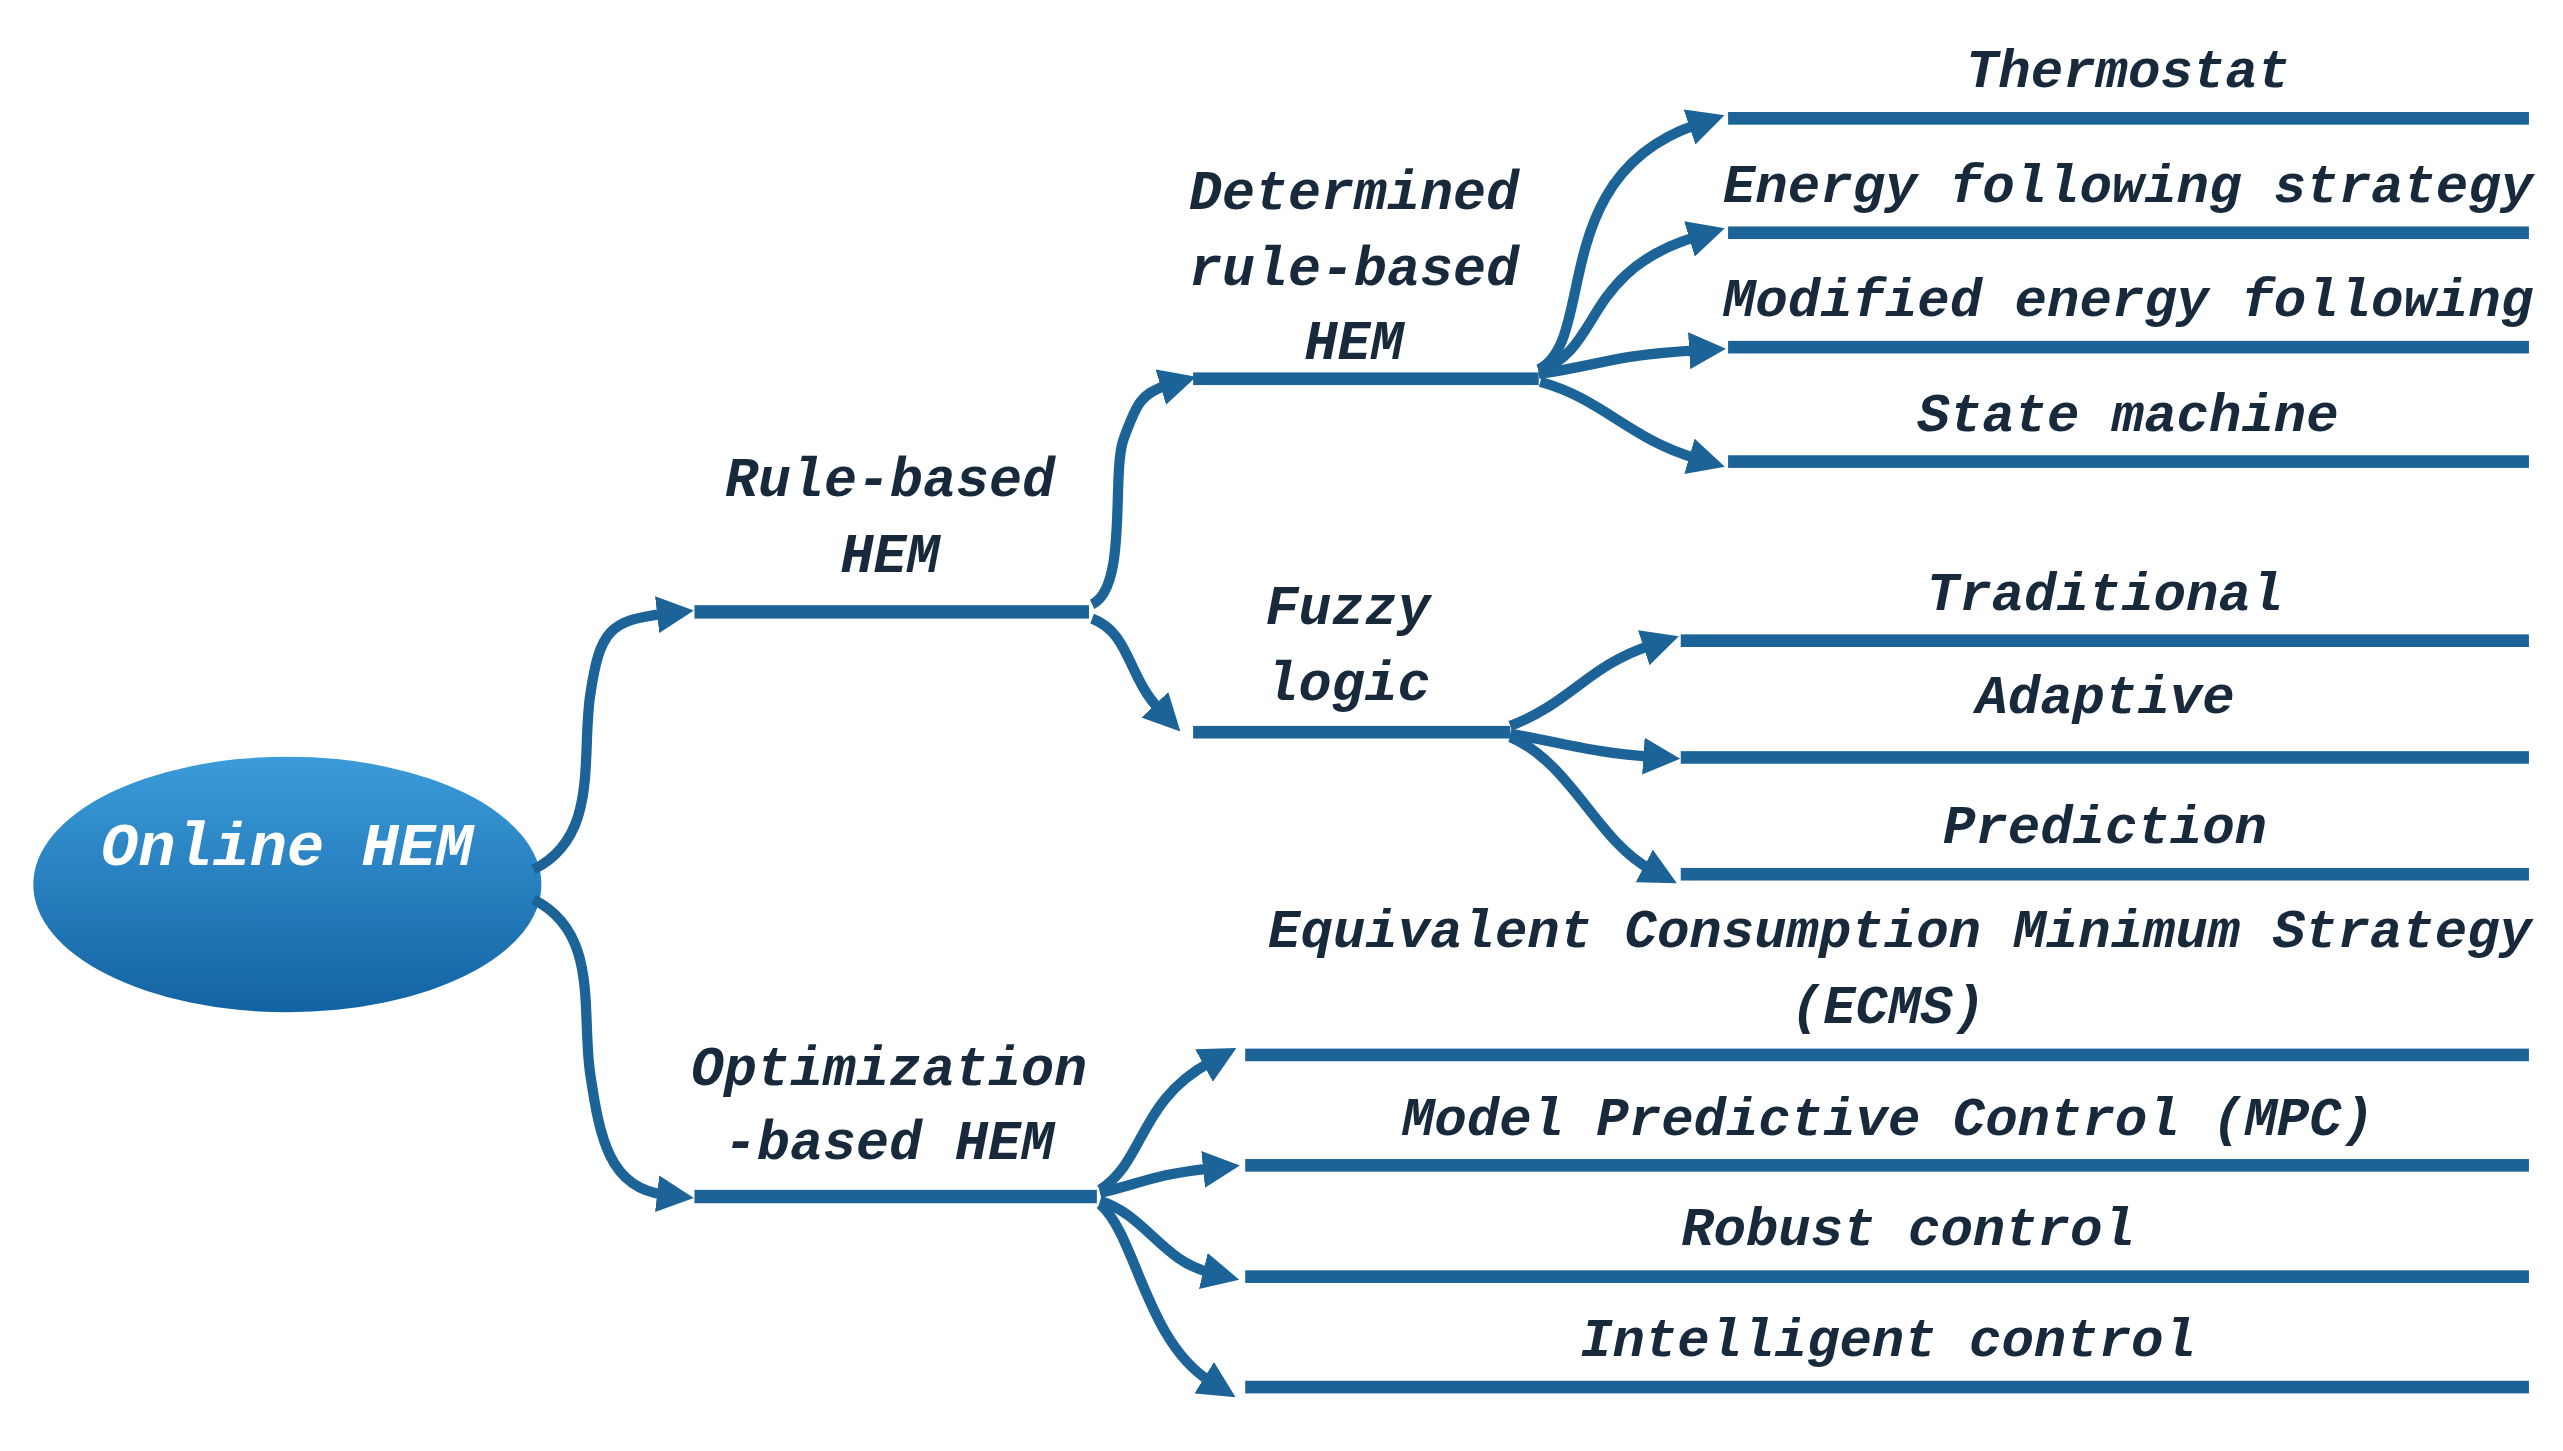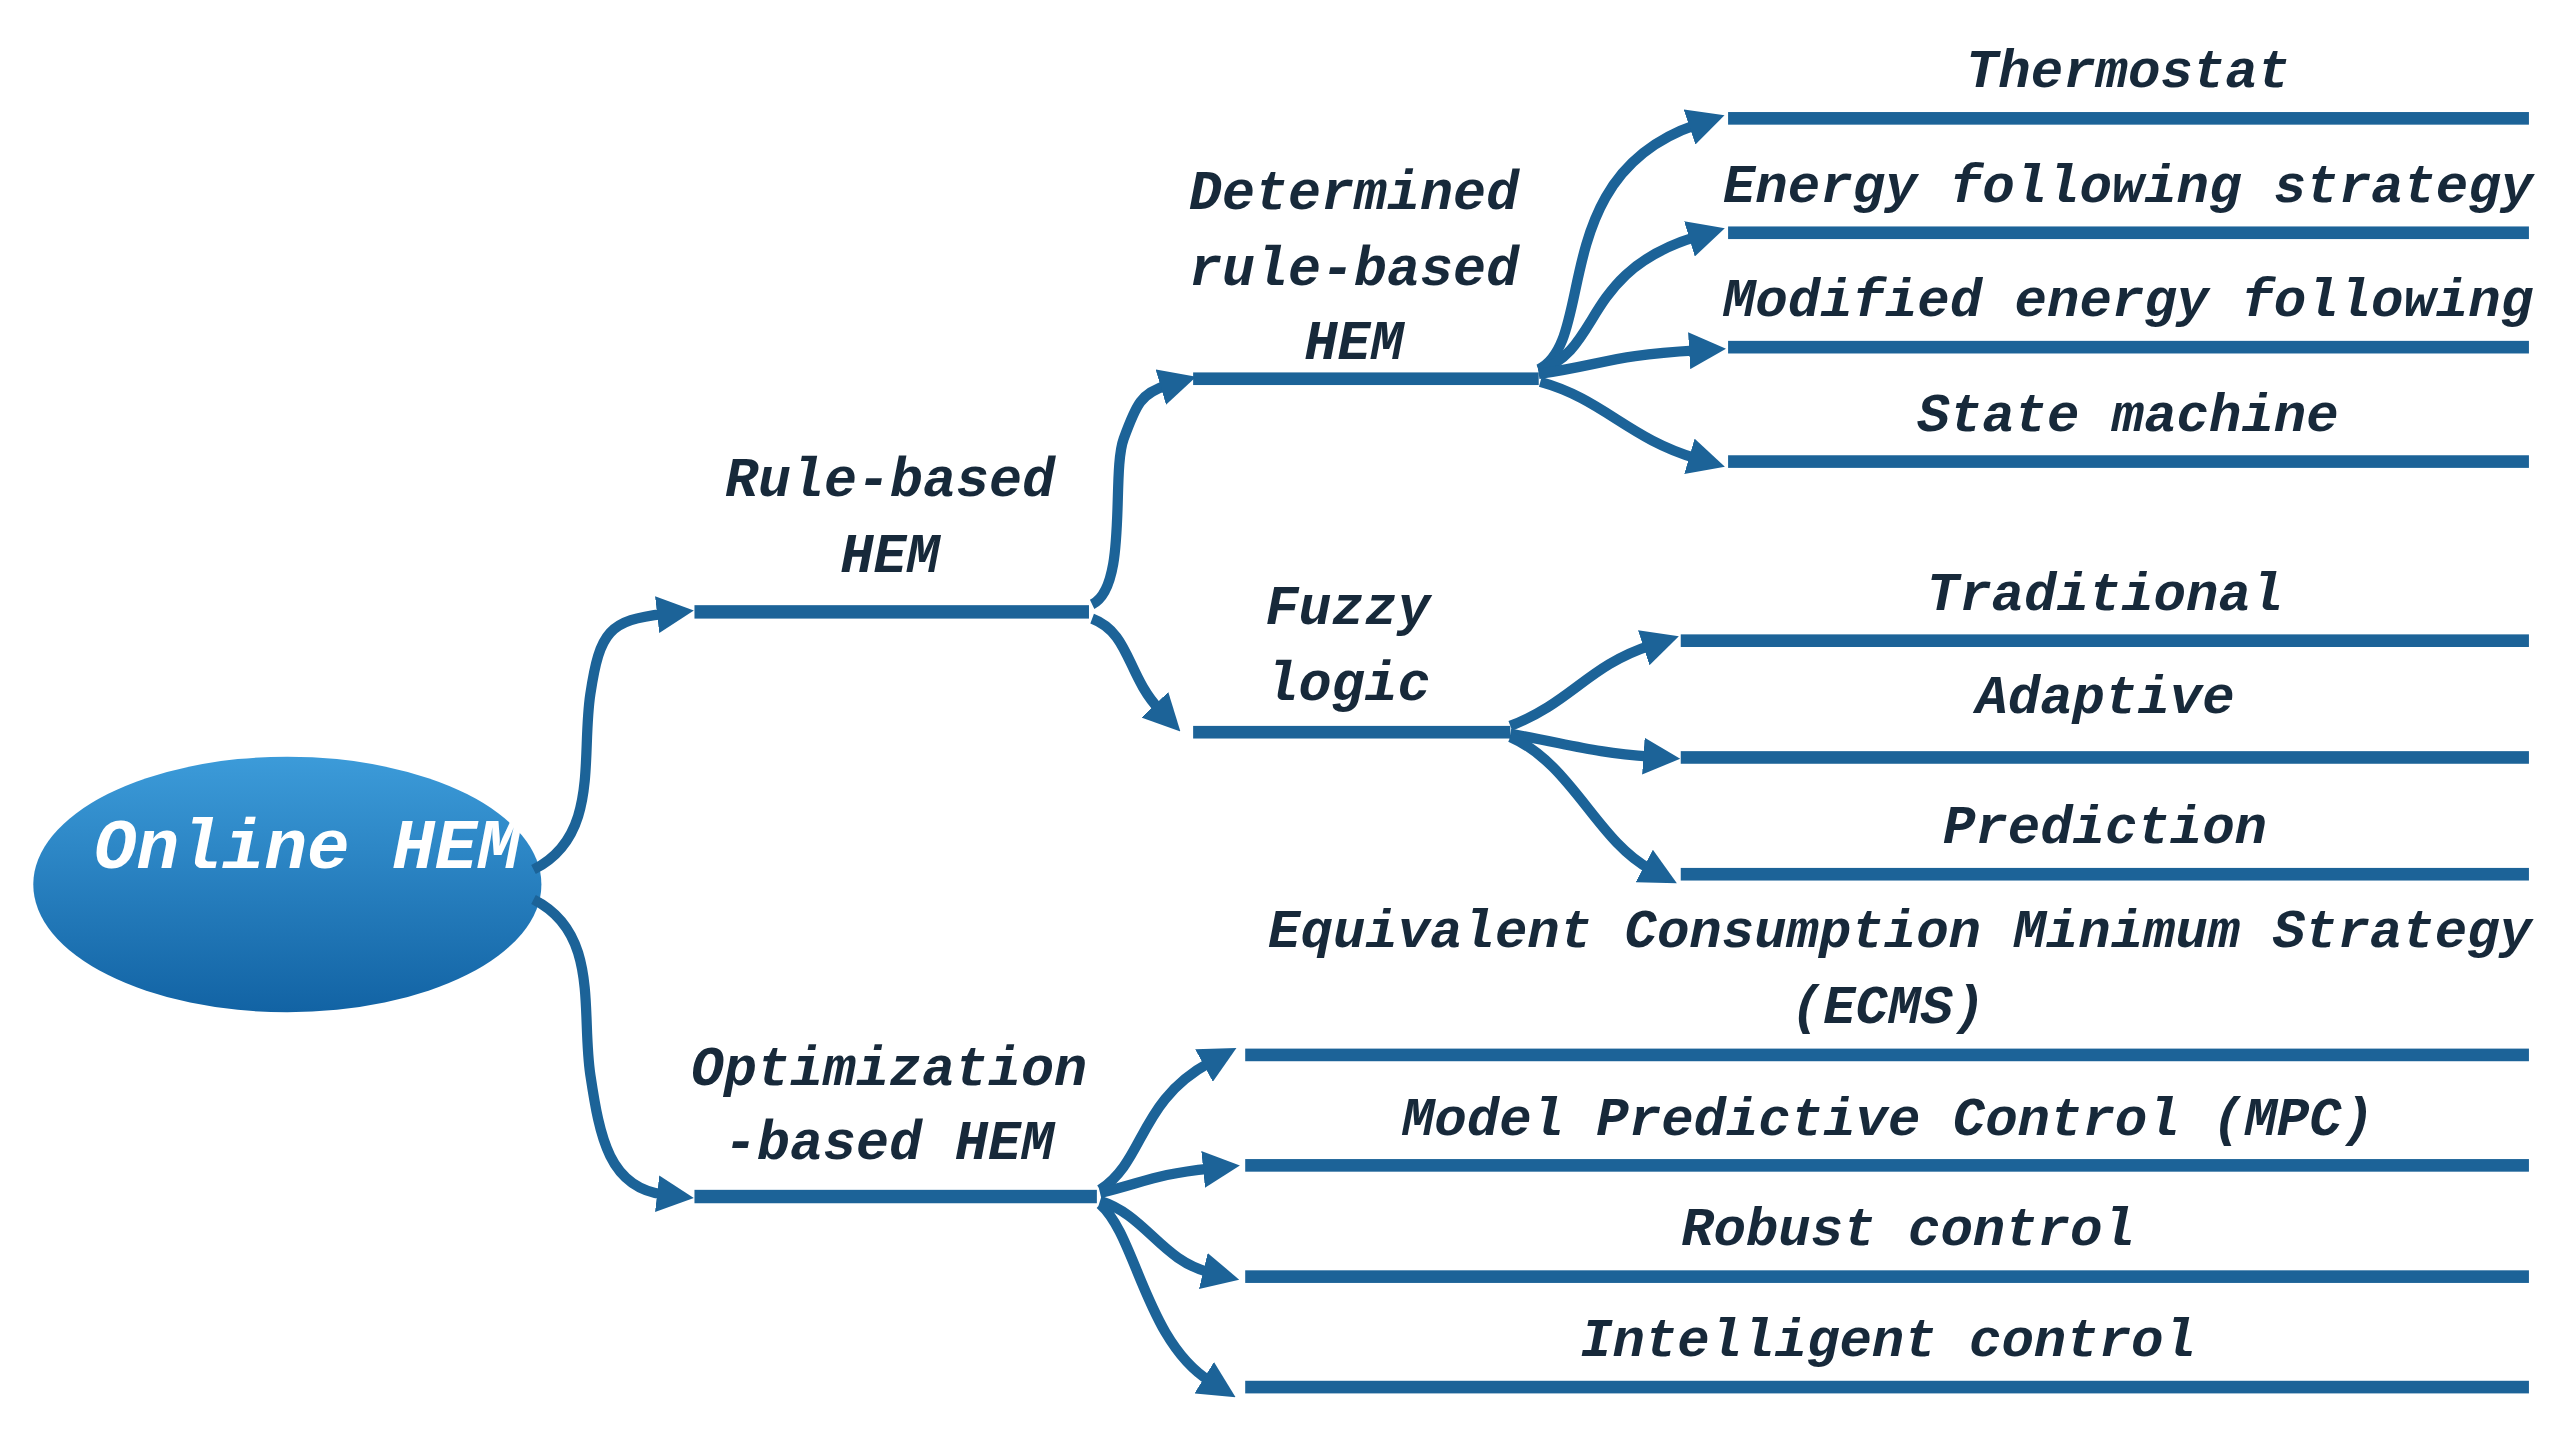--- a/index.html
+++ b/index.html
@@ -16,21 +16,21 @@
     transform:translate(-50%,-50%);
     white-space:nowrap;
     color:#17293a;
     font-size:54px;
     font-weight:700;
     line-height:1;
     text-align:left;
     font-style:italic;
   }
   .lbl.node{font-size:55px;}
-  .lbl.root{color:#ffffff;font-size:71px;margin-left:20px;}
+  .lbl.root{color:#ffffff;font-size:62px;}
 </style>
 </head>
 <body>
 
 <div class="canvas">
 
   <svg class="wires" viewBox="0 0 3248 1839">
     <defs>
       <linearGradient id="ellipseGrad" x1="0" y1="0" x2="0" y2="1">
         <stop offset="0" stop-color="#3c9bd9"></stop>

